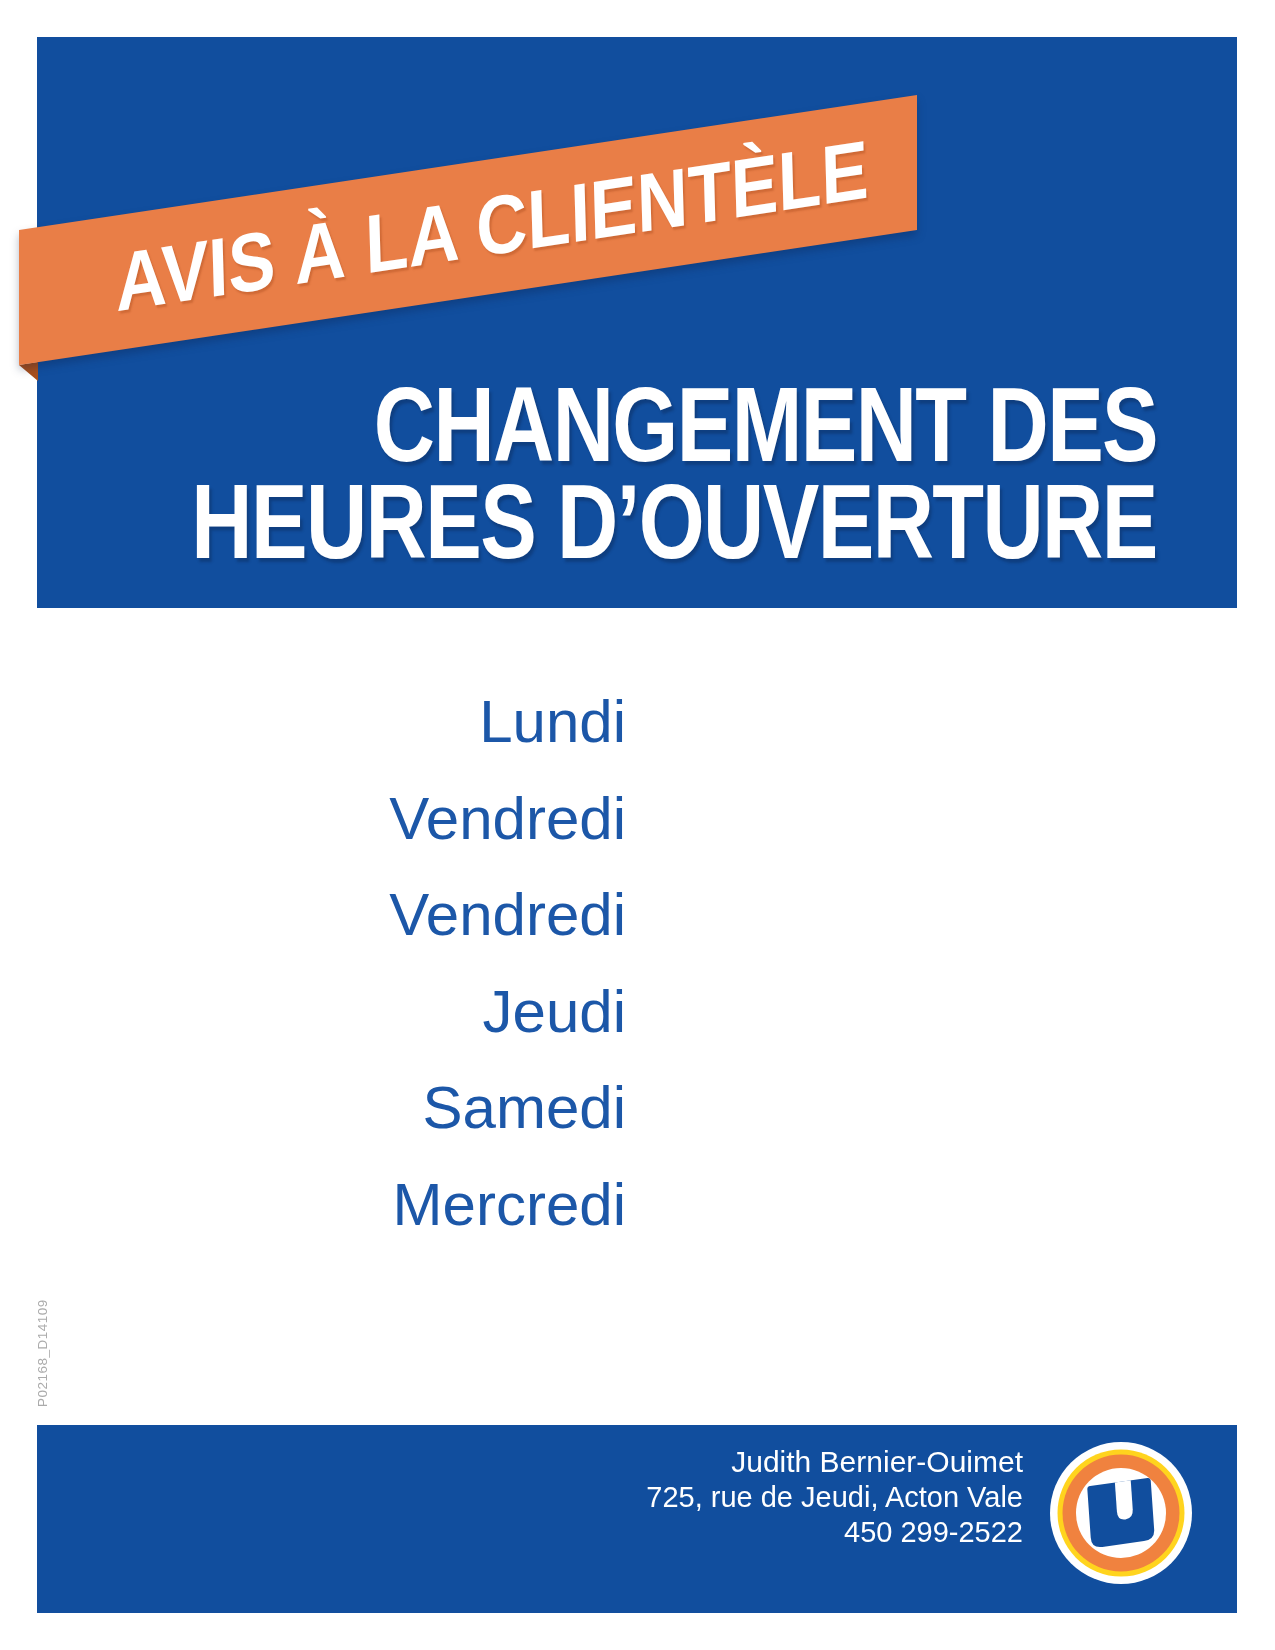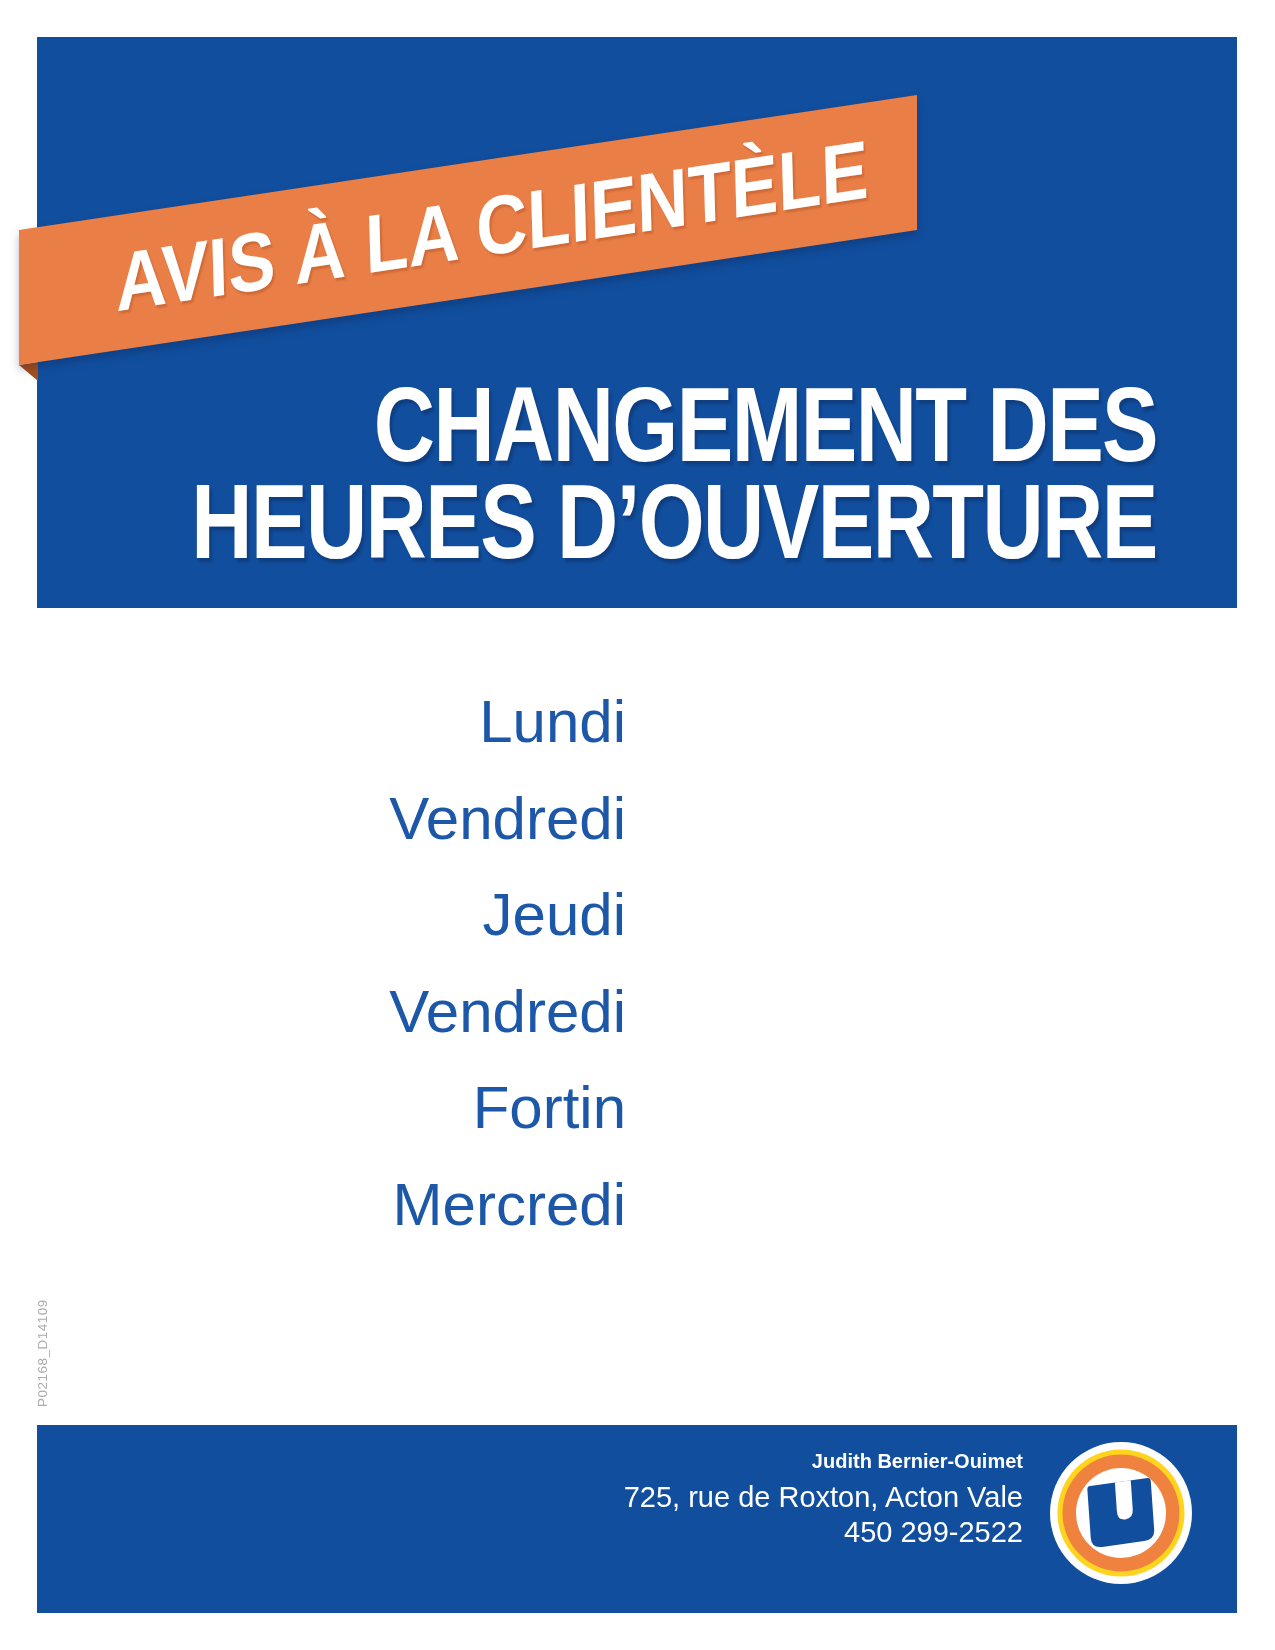--- a/index.html
+++ b/index.html
@@ -73,21 +73,21 @@
     position:absolute;left:35px;top:1407px;
     transform:rotate(-90deg);transform-origin:0 0;
     font-size:13.5px;letter-spacing:.5px;color:var(--code_gray);
     white-space:nowrap;
   }
   .contact{
     position:absolute;right:252px;top:1444px;
     text-align:right;color:#fff;line-height:35.5px;
     white-space:nowrap;
   }
-  .contact .bold{font-size:20px;font-weight:700;}
+  .contact .bold{font-size:30px;font-weight:400;}
   .contact .reg{font-size:29px;font-weight:400;}
   .logo{
     position:absolute;left:1050px;top:1442px;width:142px;height:142px;
   }
 </style>
 </head>
 <body>
 
 <div class="page">
 
@@ -102,33 +102,33 @@
   </div>
 
   <div class="title">
     <span class="line"><span class="stretch">CHANGEMENT DES</span></span>
     <span class="line"><span class="stretch">HEURES D’OUVERTURE</span></span>
   </div>
 
   <div class="weekday-list">
     <div>Lundi</div>
     <div>Vendredi</div>
+    <div>Vendredi</div>
     <div>Jeudi</div>
-    <div>Vendredi</div>
-    <div>Fortin</div>
+    <div>Samedi</div>
     <div>Mercredi</div>
   </div>
 
   <div class="print-code">P02168_D14109</div>
 
   <div class="footer-bar"></div>
 
   <div class="contact">
     <div class="bold">Judith Bernier-Ouimet</div>
-    <div class="reg">725, rue de Roxton, Acton Vale</div>
+    <div class="reg">725, rue de Jeudi, Acton Vale</div>
     <div class="reg">450 299-2522</div>
   </div>
 
   <svg class="logo" viewBox="-71 -71 142 142" xmlns="http://www.w3.org/2000/svg">
     <circle cx="0" cy="0" r="71" fill="#FFFFFF"></circle>
     <circle cx="0" cy="0" r="63.5" fill="#FFD41E"></circle>
     <circle cx="0" cy="0" r="58.5" fill="#F0823F"></circle>
     <circle cx="0" cy="0" r="45" fill="#FFFFFF"></circle>
     <g transform="rotate(-8) skewX(-4)">
       <path fill="#114E9E" d="M -29,-31 L 29,-31 Q 32,-31 32,-28 L 32,21 Q 32,31 21,31 L -21,31 Q -32,31 -32,20 L -32,-28 Q -32,-31 -29,-31 Z"></path>

